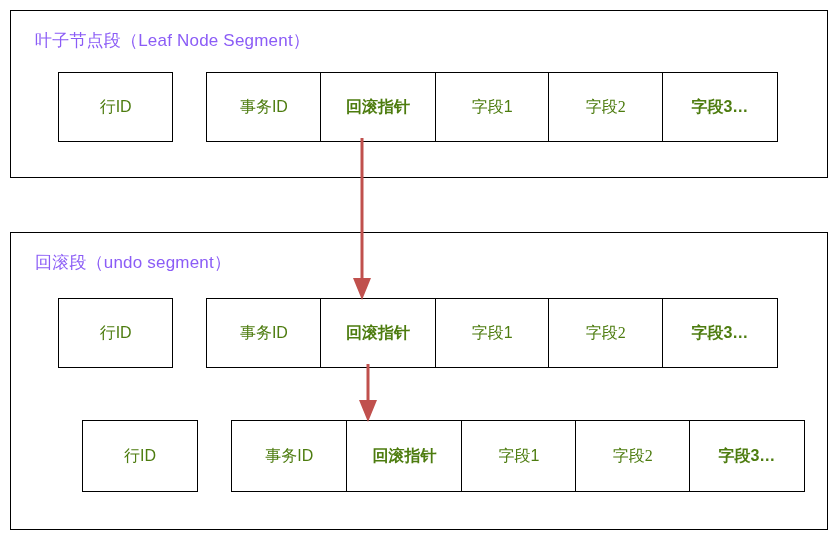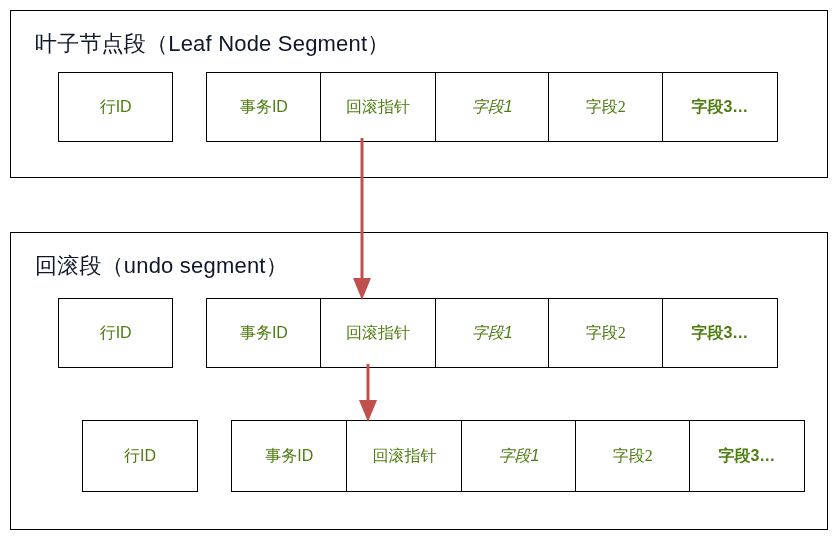--- a/index.html
+++ b/index.html
@@ -37,22 +37,22 @@
     left: 10px;
     top: 232px;
     width: 818px;
     height: 298px;
   }
 
   .segment-title {
     position: absolute;
     left: 24px;
     top: 18px;
-    font-size: 22px;
-    color: #0f172a;
+    font-size: 17px;
+    color: #8b5cf6;
     letter-spacing: 0.2px;
     white-space: nowrap;
   }
 
   
   .record-table {
     position: absolute;
     display: flex;
     box-sizing: border-box;
     background: #ffffff;
@@ -88,22 +88,22 @@
   #table-undo-secondary {
     left: 82px;
     top: 420px;
     width: 723px;
     height: 72px;
   }
 
   
   .record-table .record-cell:nth-child(1) { width: 120px; }
   .record-table .record-cell:nth-child(2) { width: 120px; margin-left: 33px; }
-  .record-table .record-cell:nth-child(3) { width: 121px; }
-  .record-table .record-cell:nth-child(4) { width: 120px; font-style: italic; }
+  .record-table .record-cell:nth-child(3) { width: 121px; font-weight: bold; }
+  .record-table .record-cell:nth-child(4) { width: 120px; }
   .record-table .record-cell:nth-child(5) { width: 120px; font-family: Liberation Serif, serif; }
   .record-table .record-cell:nth-child(6) { width: 121px; font-weight: bold; }
 
   #table-undo-secondary .record-cell:nth-child(1) { width: 121px; }
   #table-undo-secondary .record-cell:nth-child(2) { width: 121px; }
   #table-undo-secondary .record-cell:nth-child(3) { width: 122px; }
   #table-undo-secondary .record-cell:nth-child(4) { width: 120px; }
   #table-undo-secondary .record-cell:nth-child(5) { width: 120px; }
   #table-undo-secondary .record-cell:nth-child(6) { width: 121px; }
 

